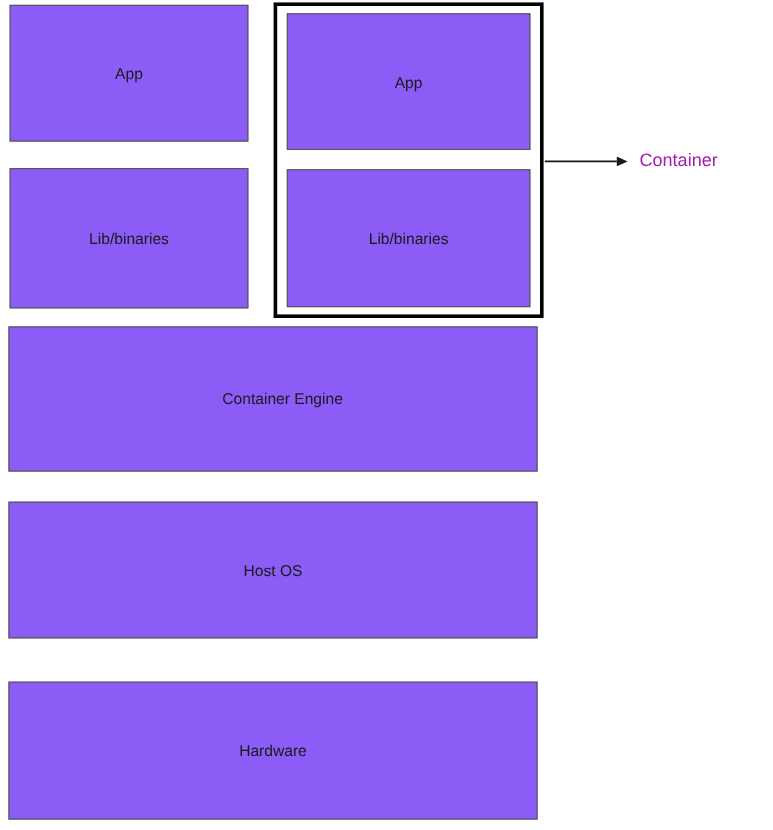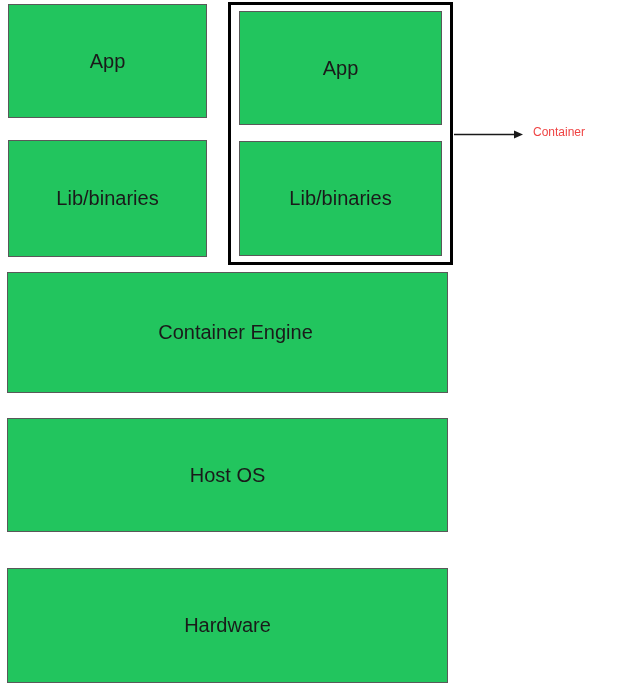--- a/index.html
+++ b/index.html
@@ -10,27 +10,27 @@
   }
   .canvas {
     position: relative;
     width: 644px;
     height: 692px;
     background: #ffffff;
     overflow: hidden;
   }
   .box {
     position: absolute;
-    background: #22c55e;
+    background: #8b5cf6;
     border: 1.5px solid #595959;
     box-sizing: border-box;
     display: flex;
     align-items: center;
     justify-content: center;
-    font-size: 20px;
+    font-size: 13px;
     color: #1a1a1a;
     text-align: center;
   }
   
   .left-app  { left: 8px;  top: 4px;   width: 199px; height: 114px; }
   .left-lib  { left: 8px;  top: 140px; width: 199px; height: 117px; }
 
   
   .container-group {
     position: absolute;
@@ -50,22 +50,22 @@
 
   
   .annotation-arrow {
     position: absolute;
     left: 453px; top: 128px;
     width: 72px; height: 13px;
   }
   .annotation-label {
     position: absolute;
     left: 533px; top: 125px;
-    font-size: 12px;
-    color: #ef4444;
+    font-size: 15px;
+    color: #a21caf;
     white-space: nowrap;
   }
 </style>
 </head>
 <body>
 
 <div class="canvas">
 
   <div class="box left-app">
     <span>App</span>

